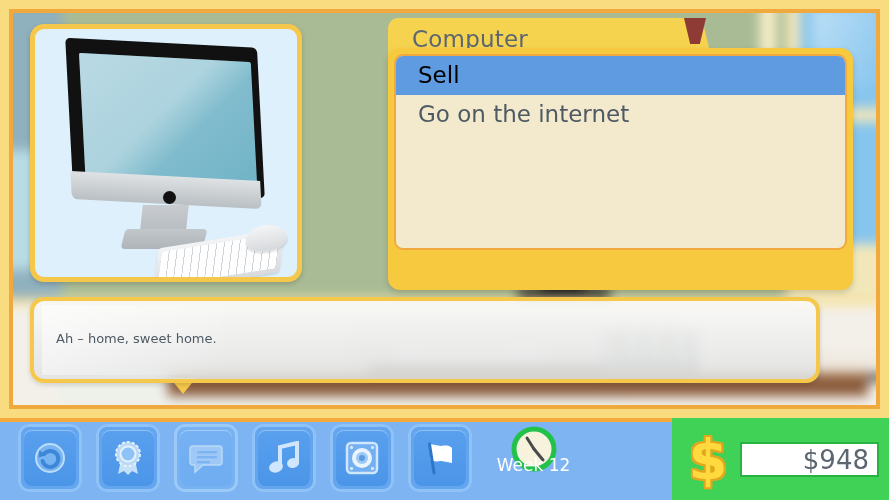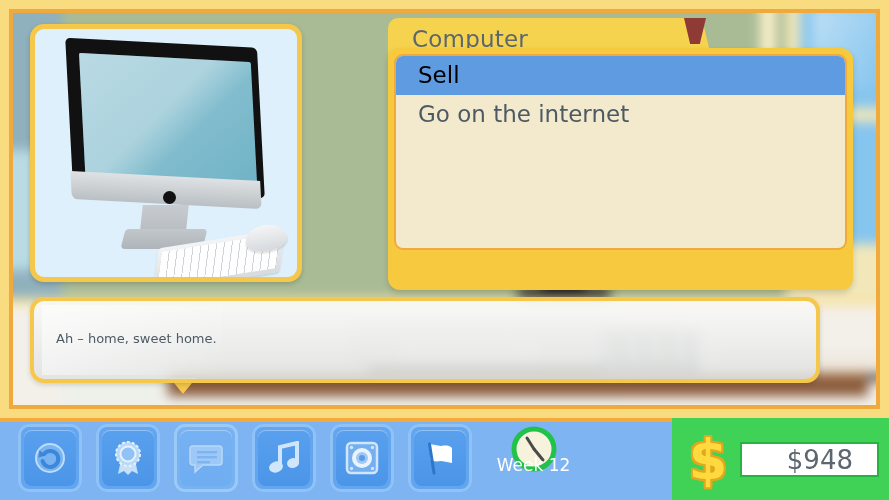--- a/index.html
+++ b/index.html
@@ -148,21 +148,21 @@
   .meter-label{position:absolute;left:0;bottom:3px;width:100%;text-align:center;
     font-size:17px;color:#fff;}
   .money{position:absolute;left:672px;top:418px;width:217px;height:82px;background:#3fd257;}
   .money-dollar{position:absolute;left:12px;top:12px;width:48px;height:58px;
     display:flex;align-items:center;justify-content:center;
     font-size:56px;font-weight:bold;color:#ffd93d;
     text-shadow:-2px 0 #e0a81f,2px 0 #e0a81f,0 -2px #e0a81f,0 2px #e0a81f,
                 -2px -2px #e0a81f,2px 2px #e0a81f,2px -2px #e0a81f,-2px 2px #e0a81f;}
   .money-field{position:absolute;left:68px;top:24px;width:139px;height:35px;
     background:#fff;border:2px solid #27b341;box-sizing:border-box;
-    display:flex;align-items:center;justify-content:flex-end;padding-right:24px;
+    display:flex;align-items:center;justify-content:flex-end;padding-right:8px;
     font-size:26px;color:#5c6670;}
 </style>
 </head>
 <body>
 
 <div id="app">
 
   <div class="scene">
     <div class="scene-blur">
       <div class="wall"></div>

